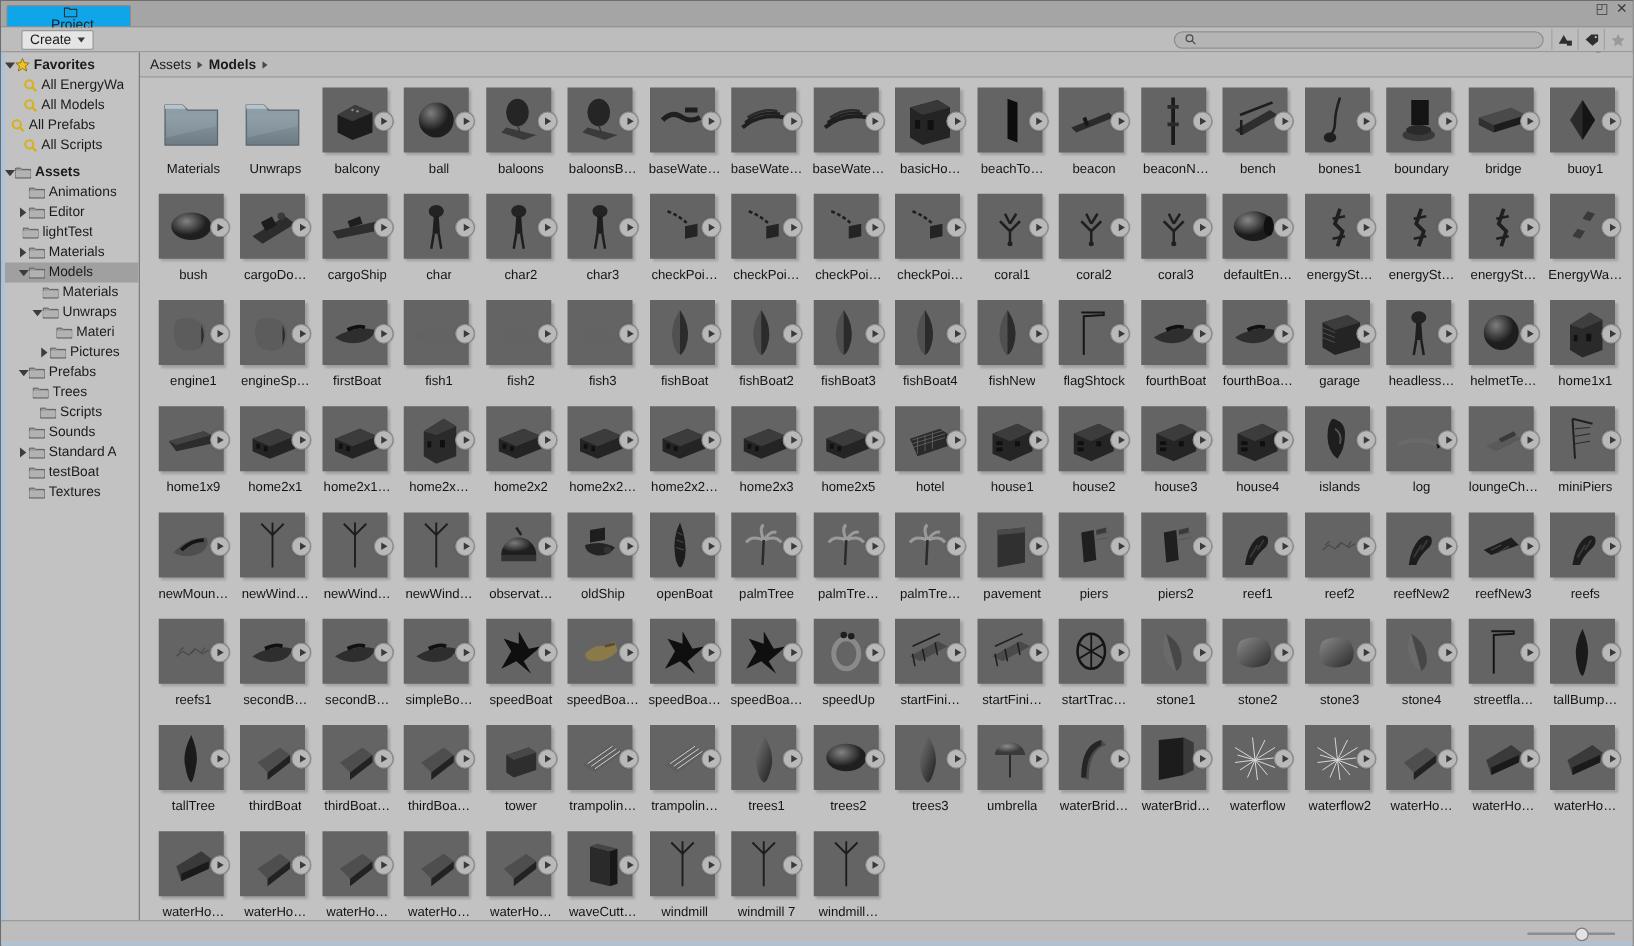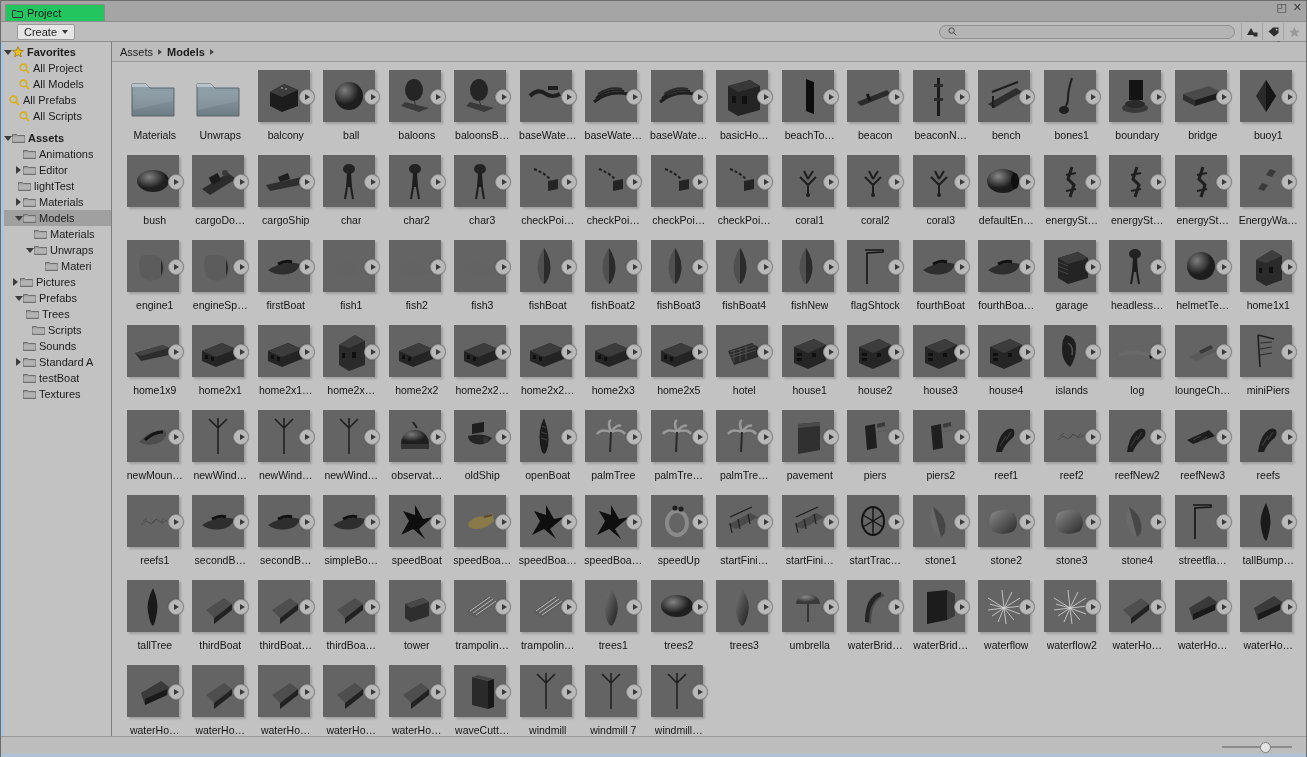--- a/index.html
+++ b/index.html
@@ -10,23 +10,23 @@
     font-size:11px;color:#1b1b1b;
     -webkit-font-smoothing:none;
   }
   #app{position:relative;width:1307px;height:757px;box-sizing:border-box;
        border:1px solid #6d6d6d;background:#c2c2c2;}
 
   
   .titlebar{position:relative;height:20px;background:#a5a5a5;
             border-bottom:1px solid #8d8d8d;}
   .tab{position:absolute;left:4px;top:3px;height:17px;width:100px;
-       background:#22c55e;border:1px solid #8b8b8b;border-bottom:none;
+       background:#0ea5e9;border:1px solid #8b8b8b;border-bottom:none;
        border-radius:2px 2px 0 0;display:flex;align-items:center;
-       padding-left:6px;box-sizing:border-box;font-size:11px;}
+       padding-left:6px;box-sizing:border-box;font-size:11px;flex-direction:column;}
   .tab .ic{margin-right:4px;display:inline-block;}
   .winbtns{position:absolute;right:4px;top:1px;display:flex;gap:6px;align-items:center;}
   .winbtn{font-size:11px;line-height:11px;color:#3a3a3a;cursor:default;}
 
   
   .toolbar{position:relative;height:19px;background:#bdbdbd;
            border-bottom:1px solid #8d8d8d;display:flex;align-items:center;}
   .createbtn{margin-left:16px;height:16px;min-width:56px;padding:0 6px;
              background:#e5e5e5;border:1px solid #9a9a9a;border-radius:2px;
              display:flex;align-items:center;justify-content:center;gap:5px;
@@ -183,21 +183,21 @@
             </span>
   <span class="lbl">Favorites</span>
           </div>
           <div class="node" style="padding-left:18px">
     <span>
               <svg width="11" height="11" viewBox="0 0 11 11">
 <circle cx="4.4" cy="4.4" r="3.3" fill="none" stroke="#d8b018" stroke-width="1.6"></circle>
 <line x1="6.9" y1="6.9" x2="10" y2="10" stroke="#d8b018" stroke-width="1.8"></line>
               </svg>
             </span>
-    <span class="lbl">All Project</span>
+    <span class="lbl">All EnergyWa</span>
           </div>
           <div class="node" style="padding-left:18px">
     <span>
               <svg width="11" height="11" viewBox="0 0 11 11">
 <circle cx="4.4" cy="4.4" r="3.3" fill="none" stroke="#d8b018" stroke-width="1.6"></circle>
 <line x1="6.9" y1="6.9" x2="10" y2="10" stroke="#d8b018" stroke-width="1.8"></line>
               </svg>
             </span>
     <span class="lbl">All Models</span>
           </div>
@@ -313,21 +313,21 @@
           <div class="node" style="padding-left:35px">
     <span class="tw"></span>
     <span>
               <svg width="13" height="10" viewBox="0 0 13 10">
 <path d="M0.5 1.5h4l1 1h7v7h-12z" fill="#9a9a9a" stroke="#5d5d5d" stroke-width=".8"></path>
 <path d="M0.5 3.5h12v5h-12z" fill="#b2b2b2" stroke="none"></path>
               </svg>
             </span>
     <span class="lbl">Materi</span>
           </div>
-          <div class="node" style="padding-left:10px">
+          <div class="node" style="padding-left:30px">
     <span class="tw">
               <span class="tri-r"></span>
             </span>
     <span>
               <svg width="13" height="10" viewBox="0 0 13 10">
 <path d="M0.5 1.5h4l1 1h7v7h-12z" fill="#9a9a9a" stroke="#5d5d5d" stroke-width=".8"></path>
 <path d="M0.5 3.5h12v5h-12z" fill="#b2b2b2" stroke="none"></path>
               </svg>
             </span>
     <span class="lbl">Pictures</span>

